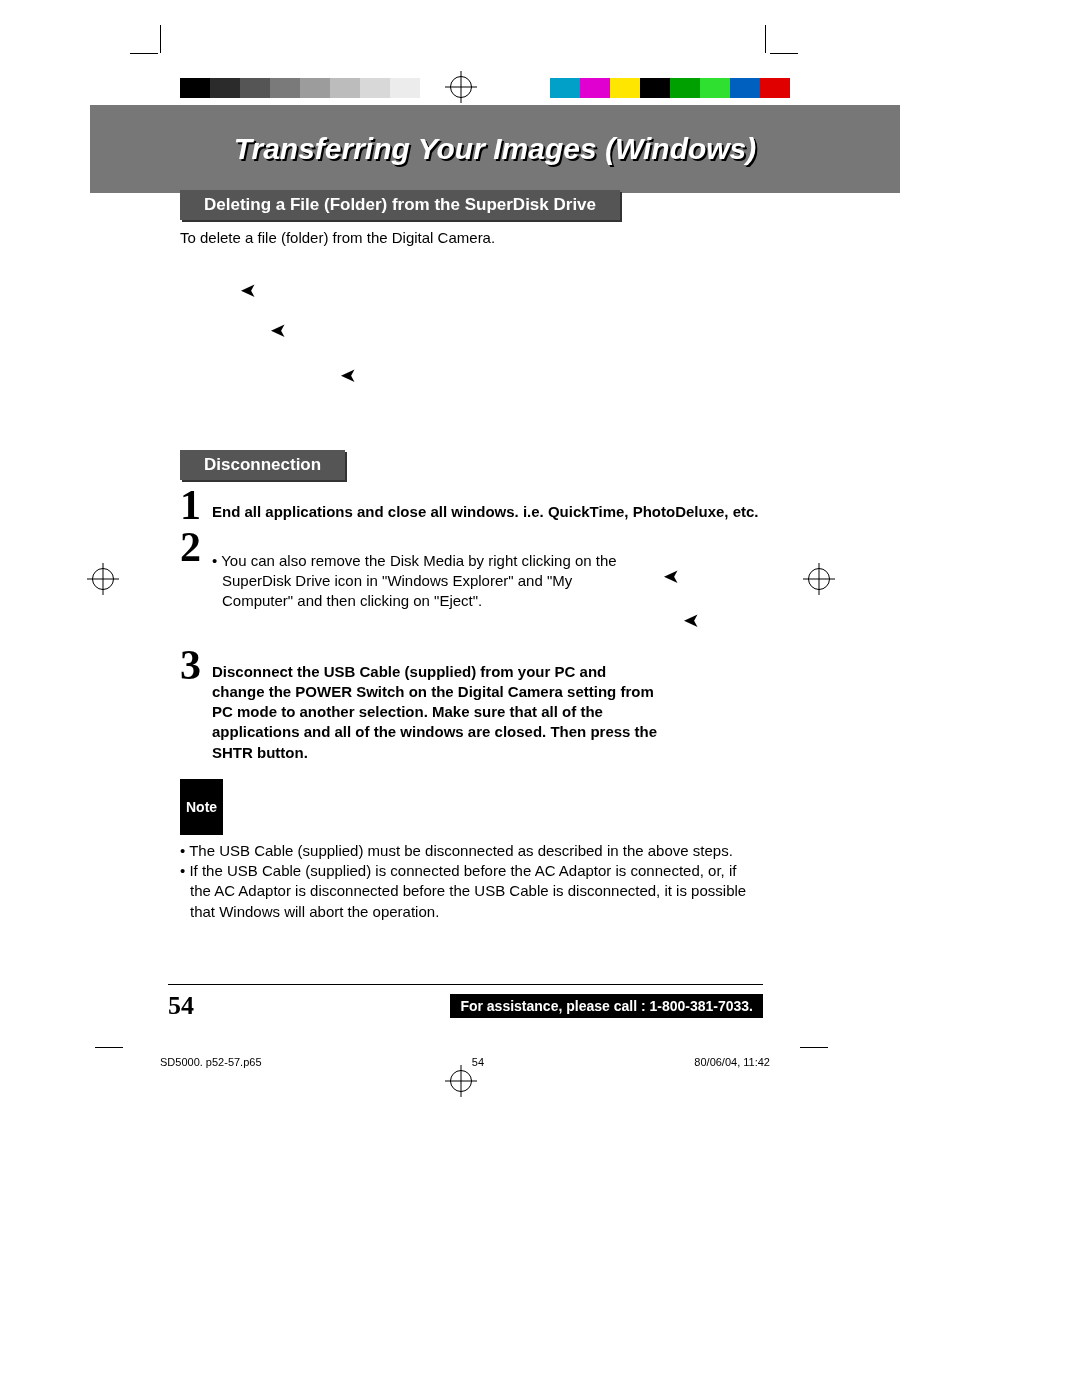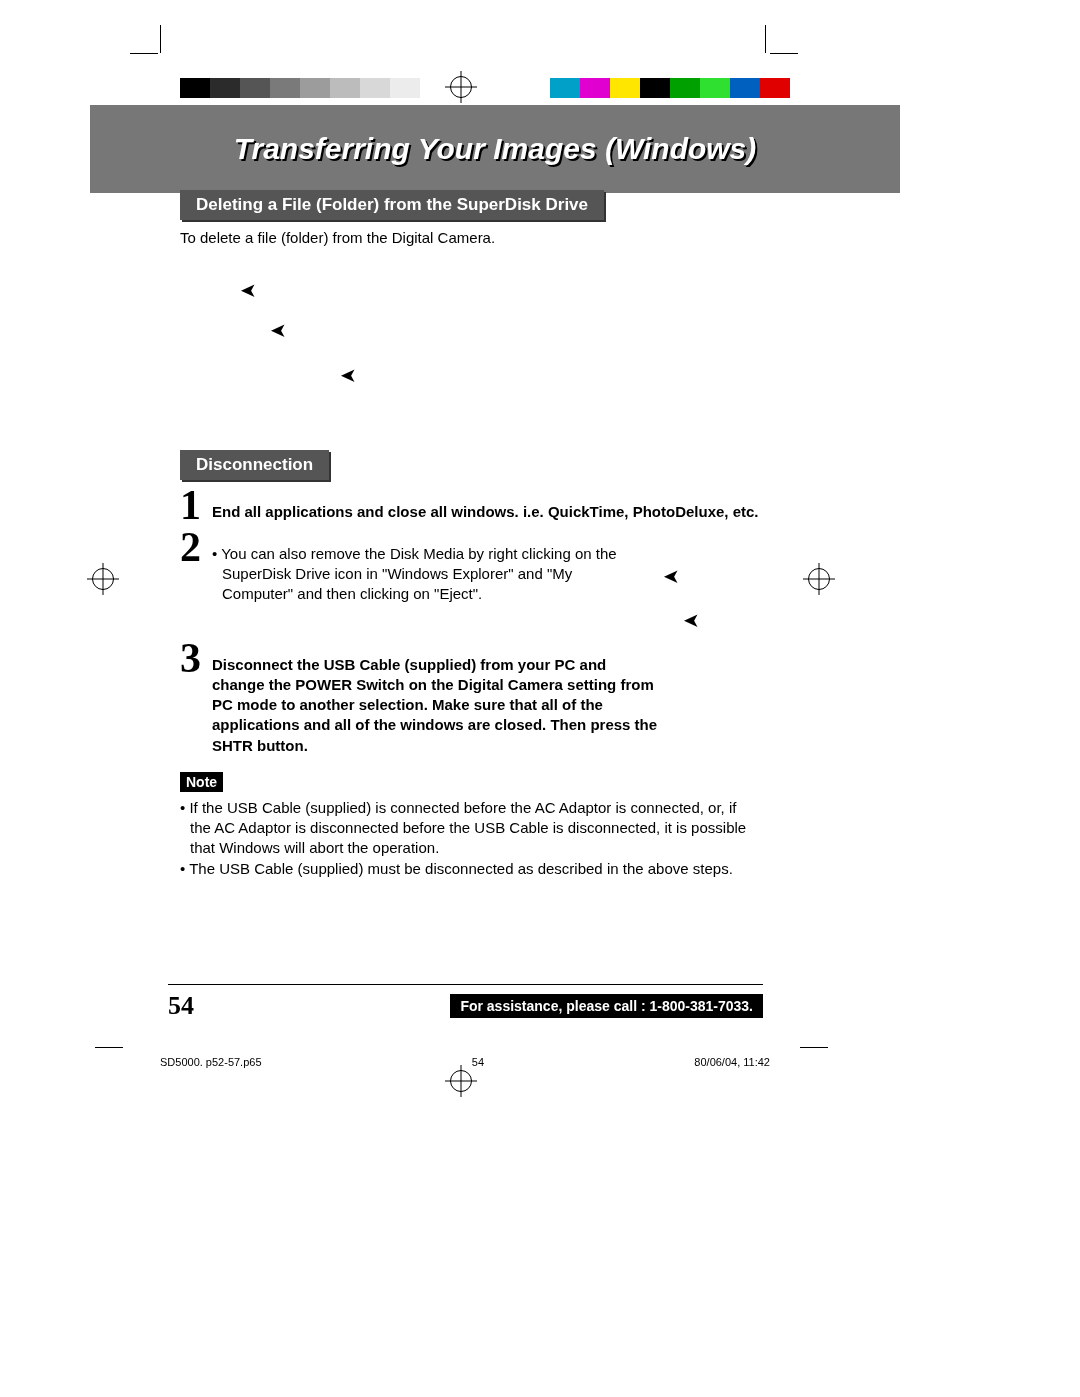--- a/index.html
+++ b/index.html
@@ -60,21 +60,21 @@
   .content {
     position:absolute;
     left: 180px; top: 190px; width: 580px;
   }
 
   .section-head {
     background: #555;
     color: #fff;
     font-weight: bold;
     font-size: 17px;
-    padding: 5px 16px;
+    padding: 5px 24px;
     display:inline-block;
     box-shadow: 2px 2px 0 #333;
     margin-bottom: 8px;
   }
   .body-text { font-size: 15px; line-height: 1.35; margin-bottom: 10px; }
   .bullet-bold { font-size: 15px; font-weight: bold; line-height: 1.35; padding-left: 8px; text-indent: -8px; margin-bottom: 8px; }
   .bullet-bold::before { content:"• "; }
 
   .cursor-icon {
     position:absolute;
@@ -84,21 +84,21 @@
 
   .step { display:flex; gap:8px; margin-bottom:6px; align-items:flex-start; }
   .step-num { font-family: "Times New Roman", serif; font-size: 42px; font-weight: bold; line-height: 0.85; min-width: 24px; }
   .step-body { flex:1; font-size:15px; line-height:1.35; padding-top:14px; }
   .step-body .bold { font-weight:bold;margin-top:41px; }
   .sub-bullet { padding-left: 10px; text-indent:-10px; font-size:15px; line-height:1.35; }
   .sub-bullet::before { content:"• "; }
 
   .note-label {
     background:#000; color:#fff; font-weight:bold; font-size:14px;
-    padding:2px 6px; display:inline-block; margin-bottom:6px;
+    padding:20px 6px; display:inline-block; margin-bottom:6px;
   }
 
   .footer {
     position:absolute;
     left: 168px; top: 984px; width: 595px;
     border-top: 1px solid #000;
     padding-top: 6px;
     display:flex; justify-content:space-between; align-items:center;
   }
   .page-num { font-family:"Times New Roman",serif; font-size:26px; font-weight:bold; }
@@ -168,37 +168,37 @@
   <div class="section-head" style="margin-top:2px;">Disconnection</div>
 
   <div class="step">
     <div class="step-num">1</div>
     <div class="step-body"><span class="bold">End all applications and close all windows.  i.e. QuickTime, PhotoDeluxe, etc.</span></div>
   </div>
 
   <div class="step" style="position:relative;">
     <div class="step-num">2</div>
     <div class="step-body">
-      <div class="sub-bullet" style="max-width:420px;">You can also remove the Disk Media by right clicking on the SuperDisk Drive icon in "Windows Explorer" and "My Computer" and then clicking on "Eject".</div>
+      <div class="sub-bullet" style="max-width:420px;margin-top:7px;">You can also remove the Disk Media by right clicking on the SuperDisk Drive icon in "Windows Explorer" and "My Computer" and then clicking on "Eject".</div>
     </div>
     <span class="cursor-icon" style="top:34px; right:80px;">➤</span>
     <span class="cursor-icon" style="top:78px; right:60px;">➤</span>
   </div>
 
   <div style="height:30px;"></div>
 
   <div class="step">
     <div class="step-num">3</div>
     <div class="step-body" style="max-width:450px;"><span class="bold">Disconnect  the USB Cable (supplied) from your PC and change the POWER Switch on the Digital Camera setting  from PC mode to another selection. Make sure that all of the applications and all of the windows are closed. Then press the SHTR button.</span></div>
   </div>
 
   <div style="height:10px;"></div>
   <div class="note-label">Note</div>
+  <div class="sub-bullet">The USB Cable (supplied) must be disconnected as described in the above steps.</div>
   <div class="sub-bullet">If the USB Cable (supplied) is connected before the AC Adaptor is connected, or, if the AC Adaptor is disconnected before the USB Cable is disconnected, it is possible that Windows will abort the operation.</div>
-  <div class="sub-bullet">The USB Cable (supplied) must be disconnected as described in the above steps.</div>
 
 </div>
 
 <div class="footer">
   <span class="page-num">54</span>
   <span class="assist-box">For assistance, please call : 1-800-381-7033.</span>
 </div>
 
 <div class="meta-line">
   <span>SD5000. p52-57.p65</span>

